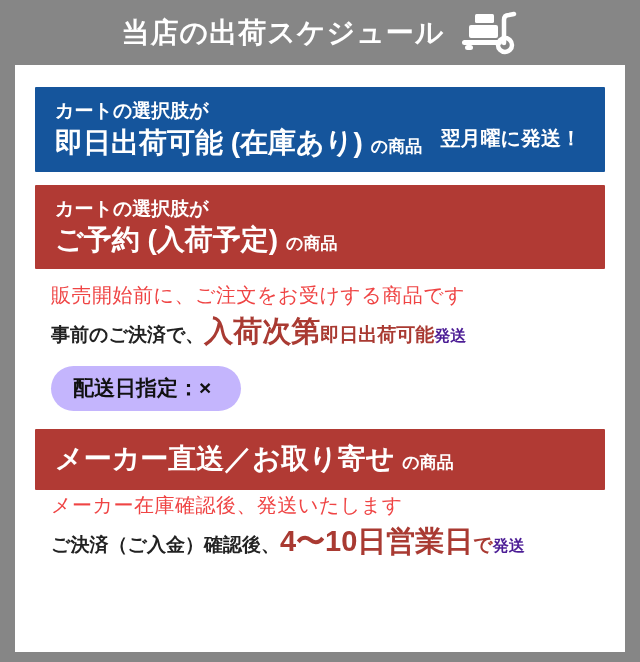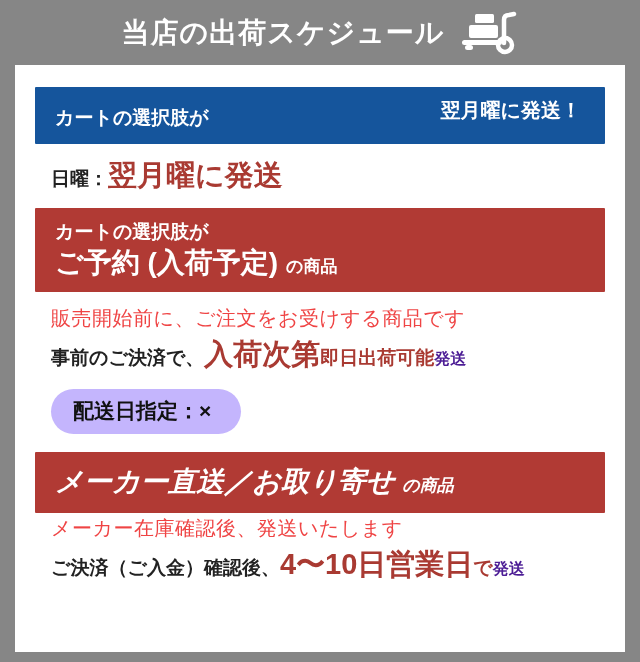--- a/index.html
+++ b/index.html
@@ -33,21 +33,21 @@
     color:#ffffff;
     padding:10px 20px 12px 20px;
   }
   .banner.blue{background:#15559c;display:flex;justify-content:space-between;align-items:flex-end;}
   .banner.red{background:#b13a34;}
   .banner-topline{font-size:19px;font-weight:bold;line-height:1.45;}
   .banner-main{line-height:1.25;}
   .banner-title{font-size:28px;font-weight:bold;}
   .banner-suffix{font-size:17px;font-weight:bold;margin-left:8px;}
   .banner-badge{font-size:20px;font-weight:bold;padding:0 4px 8px 0;white-space:nowrap;}
-  .banner.single{padding:12px 4px 14px 20px;font-style:italic;}
+  .banner.single{padding:12px 4px 14px 20px;}
   
   .rows{margin:13px 0 13px 16px;}
   .row{margin-bottom:5px;line-height:1.3;}
   .seg-label{font-size:19px;font-weight:bold;color:#222222;}
   .seg-plain{font-size:20px;font-weight:normal;color:#ef4444;letter-spacing:0.5px;}
   .seg-red{font-size:19px;font-weight:bold;color:#a93a32;}
   .seg-red-big{font-size:29px;font-weight:bold;color:#a93a32;}
   .seg-red-mid{font-size:16px;font-weight:bold;color:#4c1d95;}
   
   .pill{
@@ -84,28 +84,28 @@
       </svg>
     </span>
   </div>
 
   <div class="content">
 
     
     <div class="banner blue">
       <div>
         <div class="banner-topline">カートの選択肢が</div>
+        <div class="banner-main">
+          <span class="banner-title">即日出荷可能 (在庫あり)</span><span class="banner-suffix">の商品</span>
+        </div>
       </div>
       <div class="banner-badge">翌月曜に発送！</div>
     </div>
 
     <div class="rows">
-      <div class="row">
-        <span class="seg-label">日曜：</span><span class="seg-red-big">翌月曜に発送</span>
-      </div>
     </div>
 
     
     <div class="banner red">
       <div class="banner-topline">カートの選択肢が</div>
       <div class="banner-main">
         <span class="banner-title">ご予約 (入荷予定)</span><span class="banner-suffix">の商品</span>
       </div>
     </div>
 

